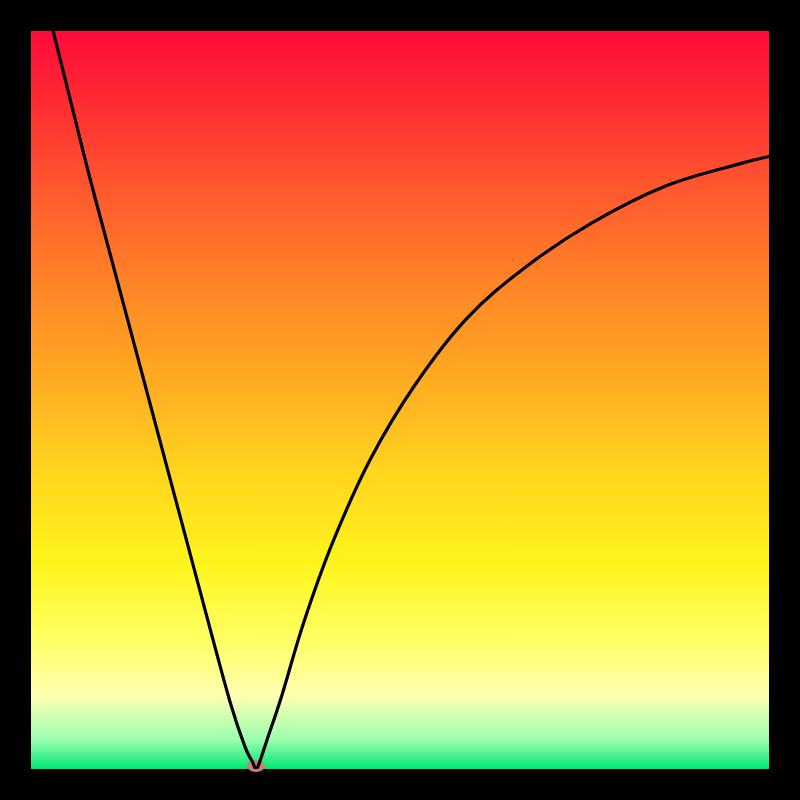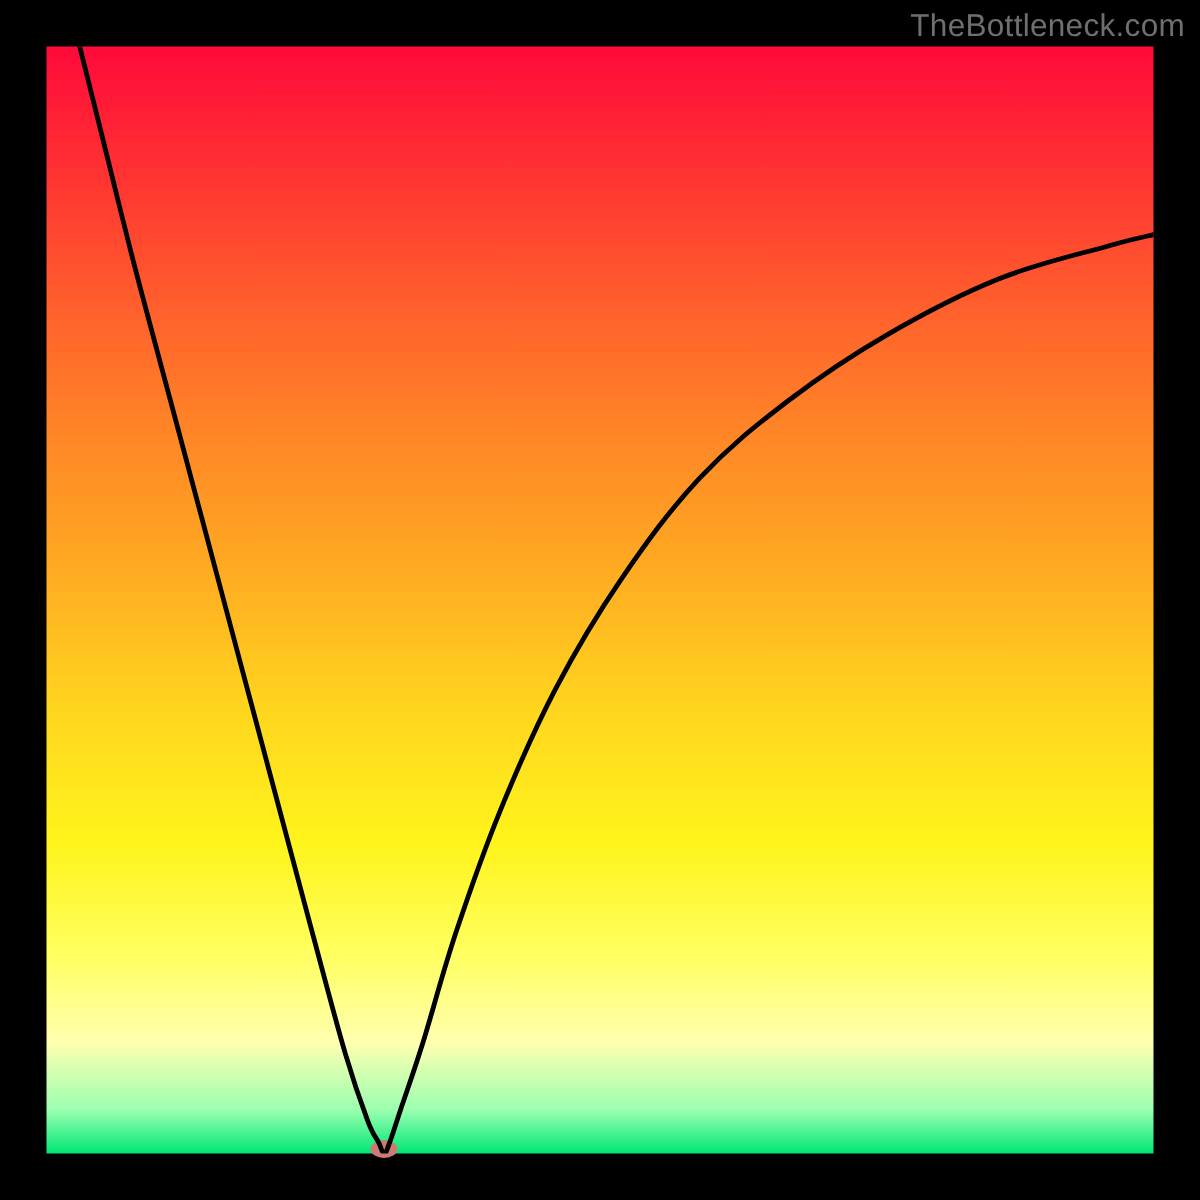--- a/index.html
+++ b/index.html
@@ -61,21 +61,20 @@
     border-radius: 50%;
     z-index: 2;
     transform: translate(-50%, -50%);
   }
 </style>
 </head>
 <body>
 
 <div class="frame">
 
-  <div class="watermark">TheBottleneck.com</div>
 
   <div class="plot-area">
 
     <div class="minimum-dot" style="left: 225.09px; top: 735px; background: rgb(207, 123, 116);"></div>
 
     <svg class="curve" viewBox="0 0 738 738" preserveAspectRatio="none">
       <path fill="none" stroke="#000000" stroke-width="3.2" stroke-linecap="round" stroke-linejoin="round" d="M 22.14 0.00 C 24.80 10.63, 30.26 32.47, 36.90 59.04 C 43.54 85.61, 49.74 111.73, 59.04 147.60 C 68.34 183.47, 77.93 218.45, 88.56 258.30 C 99.19 298.15, 107.45 329.15, 118.08 369.00 C 128.71 408.85, 136.97 439.85, 147.60 479.70 C 158.23 519.55, 167.82 555.86, 177.12 590.40 C 186.42 624.94, 192.62 649.00, 199.26 671.58 C 205.90 694.16, 210.03 705.23, 214.02 715.86 C 218.01 726.49, 219.41 726.63, 221.40 730.62 C 223.39 734.61, 223.76 738.00, 225.09 738.00 C 226.42 738.00, 226.79 735.93, 228.78 730.62 C 230.77 725.31, 232.17 720.44, 236.16 708.48 C 240.15 696.52, 244.28 685.45, 250.92 664.20 C 257.56 642.95, 263.76 618.30, 273.06 590.40 C 282.36 562.50, 290.62 538.44, 302.58 509.22 C 314.54 480.00, 324.87 455.94, 339.48 428.04 C 354.09 400.14, 366.49 379.48, 383.76 354.24 C 401.03 329.00, 415.49 309.07, 435.42 287.82 C 455.35 266.57, 471.88 253.43, 494.46 236.16 C 517.04 218.89, 535.64 206.49, 560.88 191.88 C 586.12 177.27, 608.11 165.61, 634.68 154.98 C 661.25 144.35, 689.88 138.15, 708.48 132.84 C 727.08 127.53, 732.69 126.79, 738.00 125.46"></path>
     </svg>
 
   </div>

